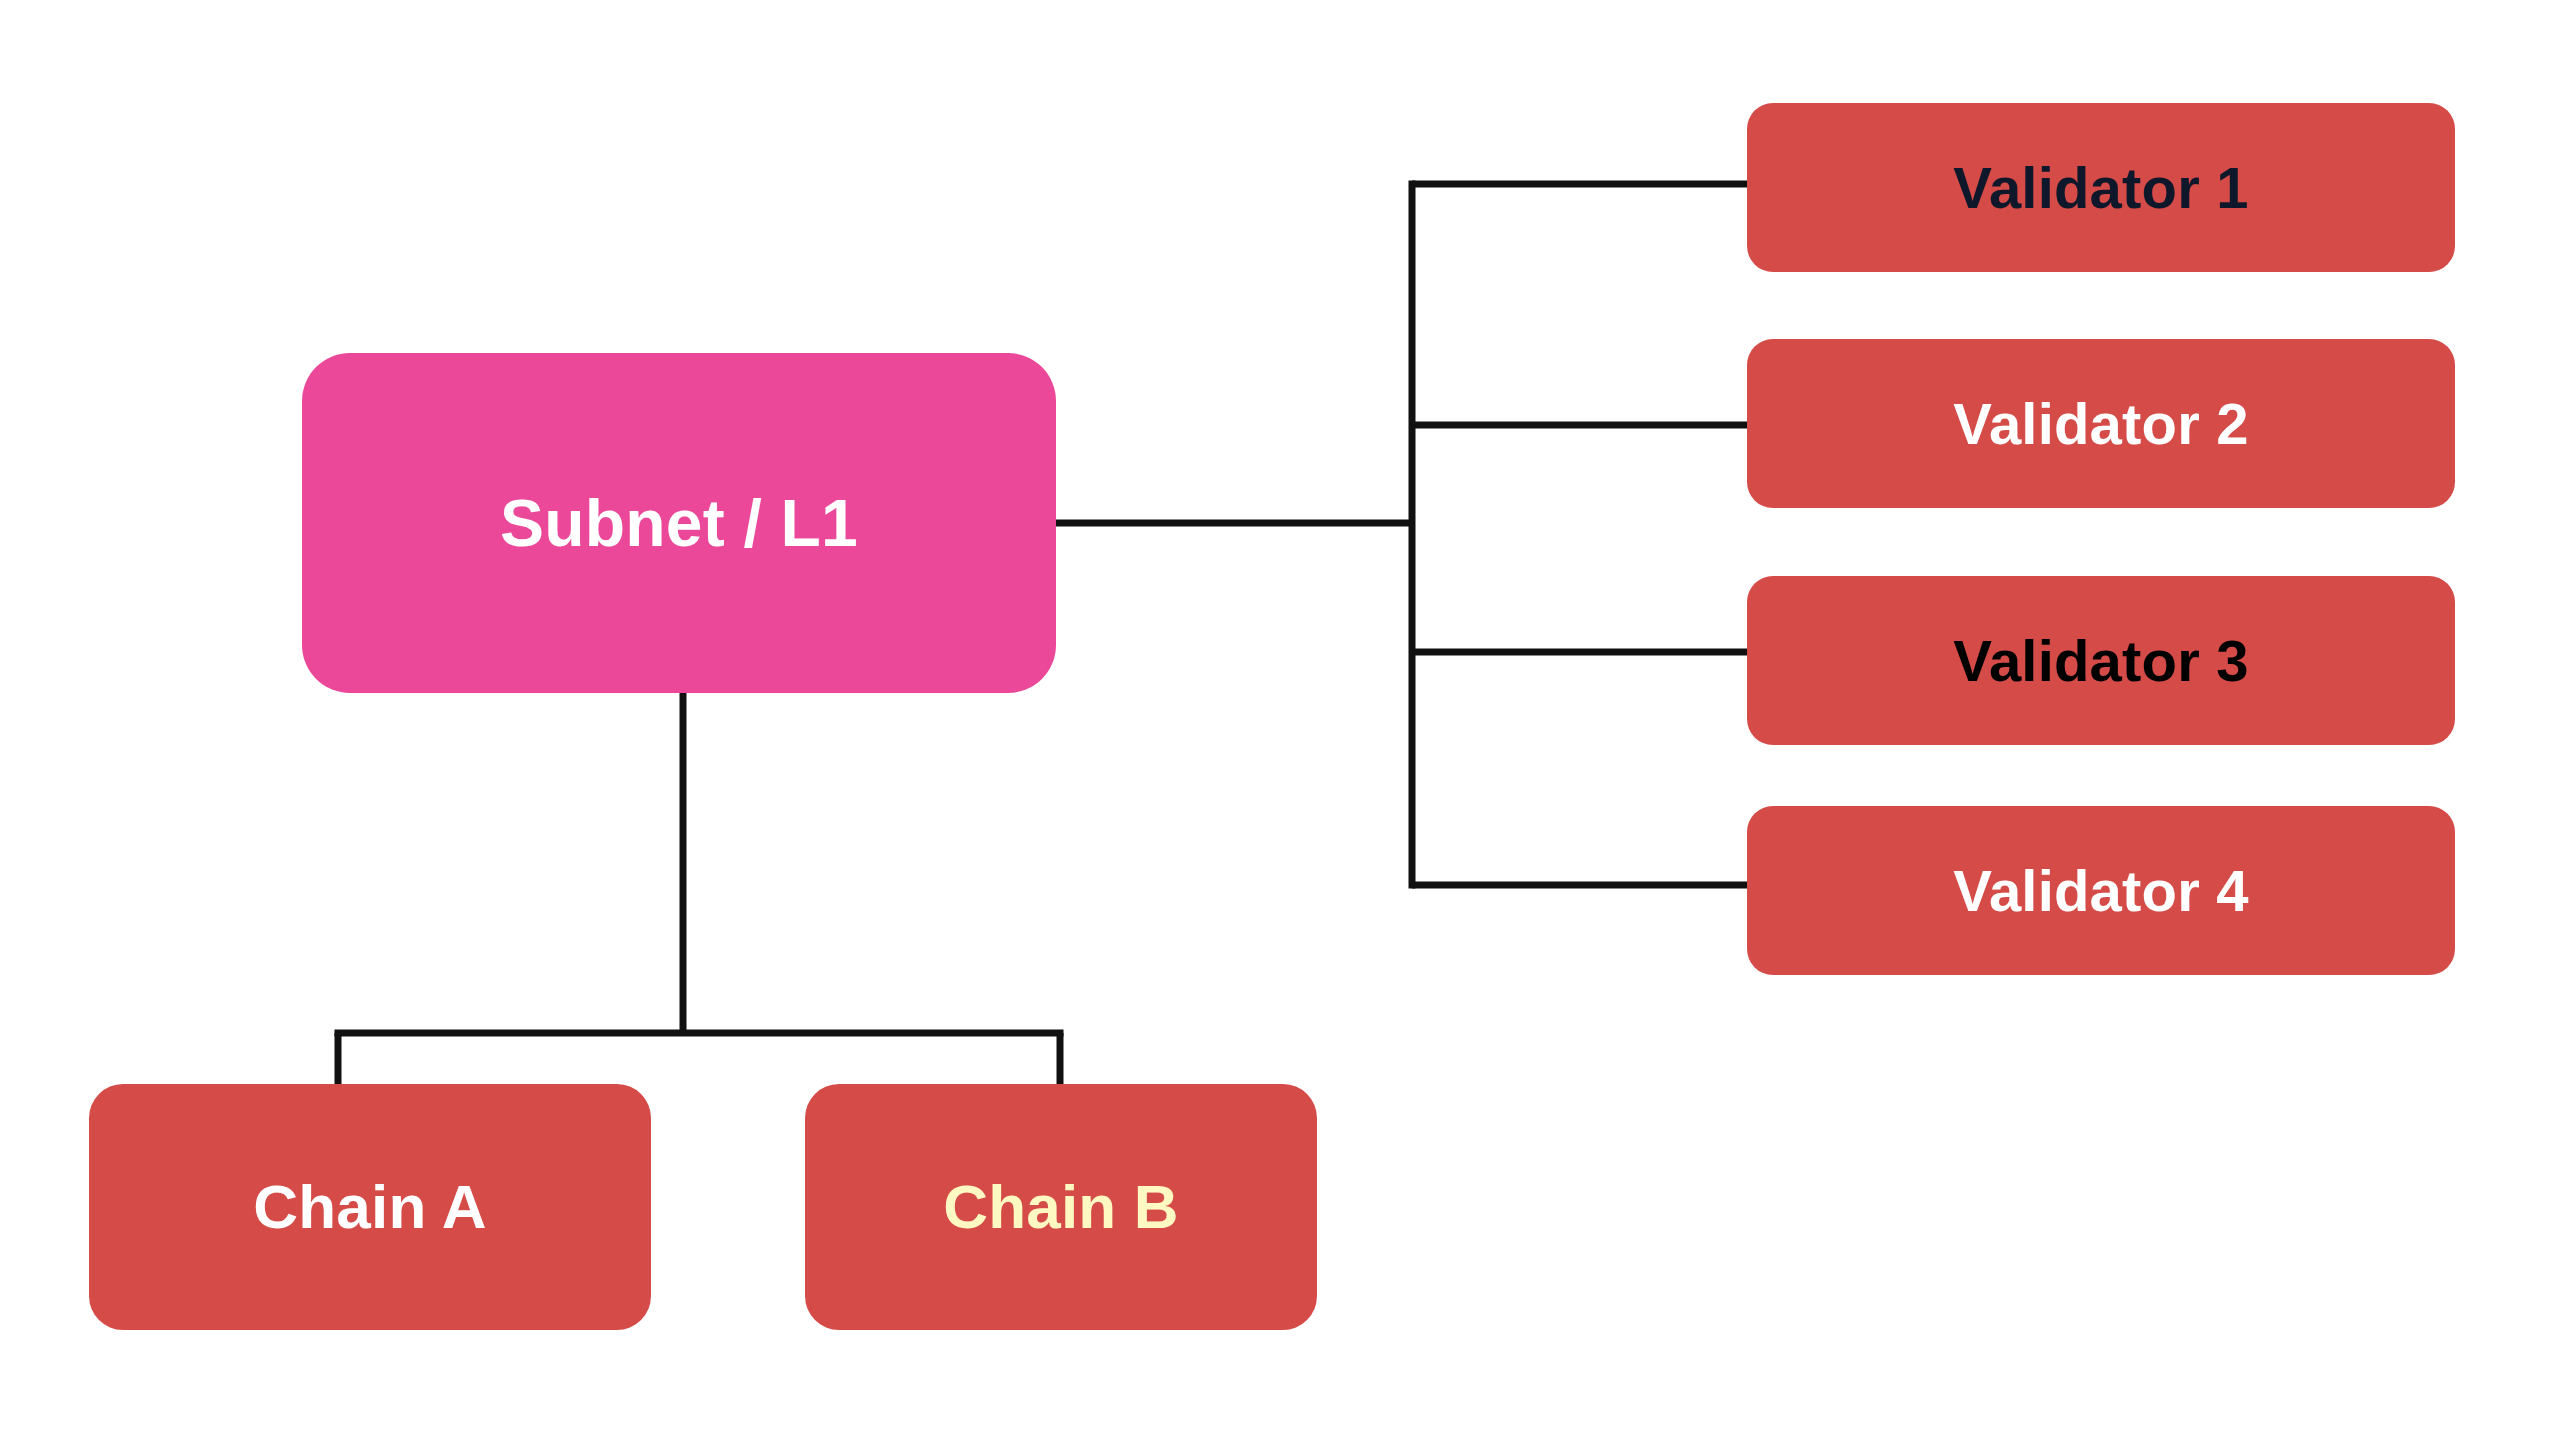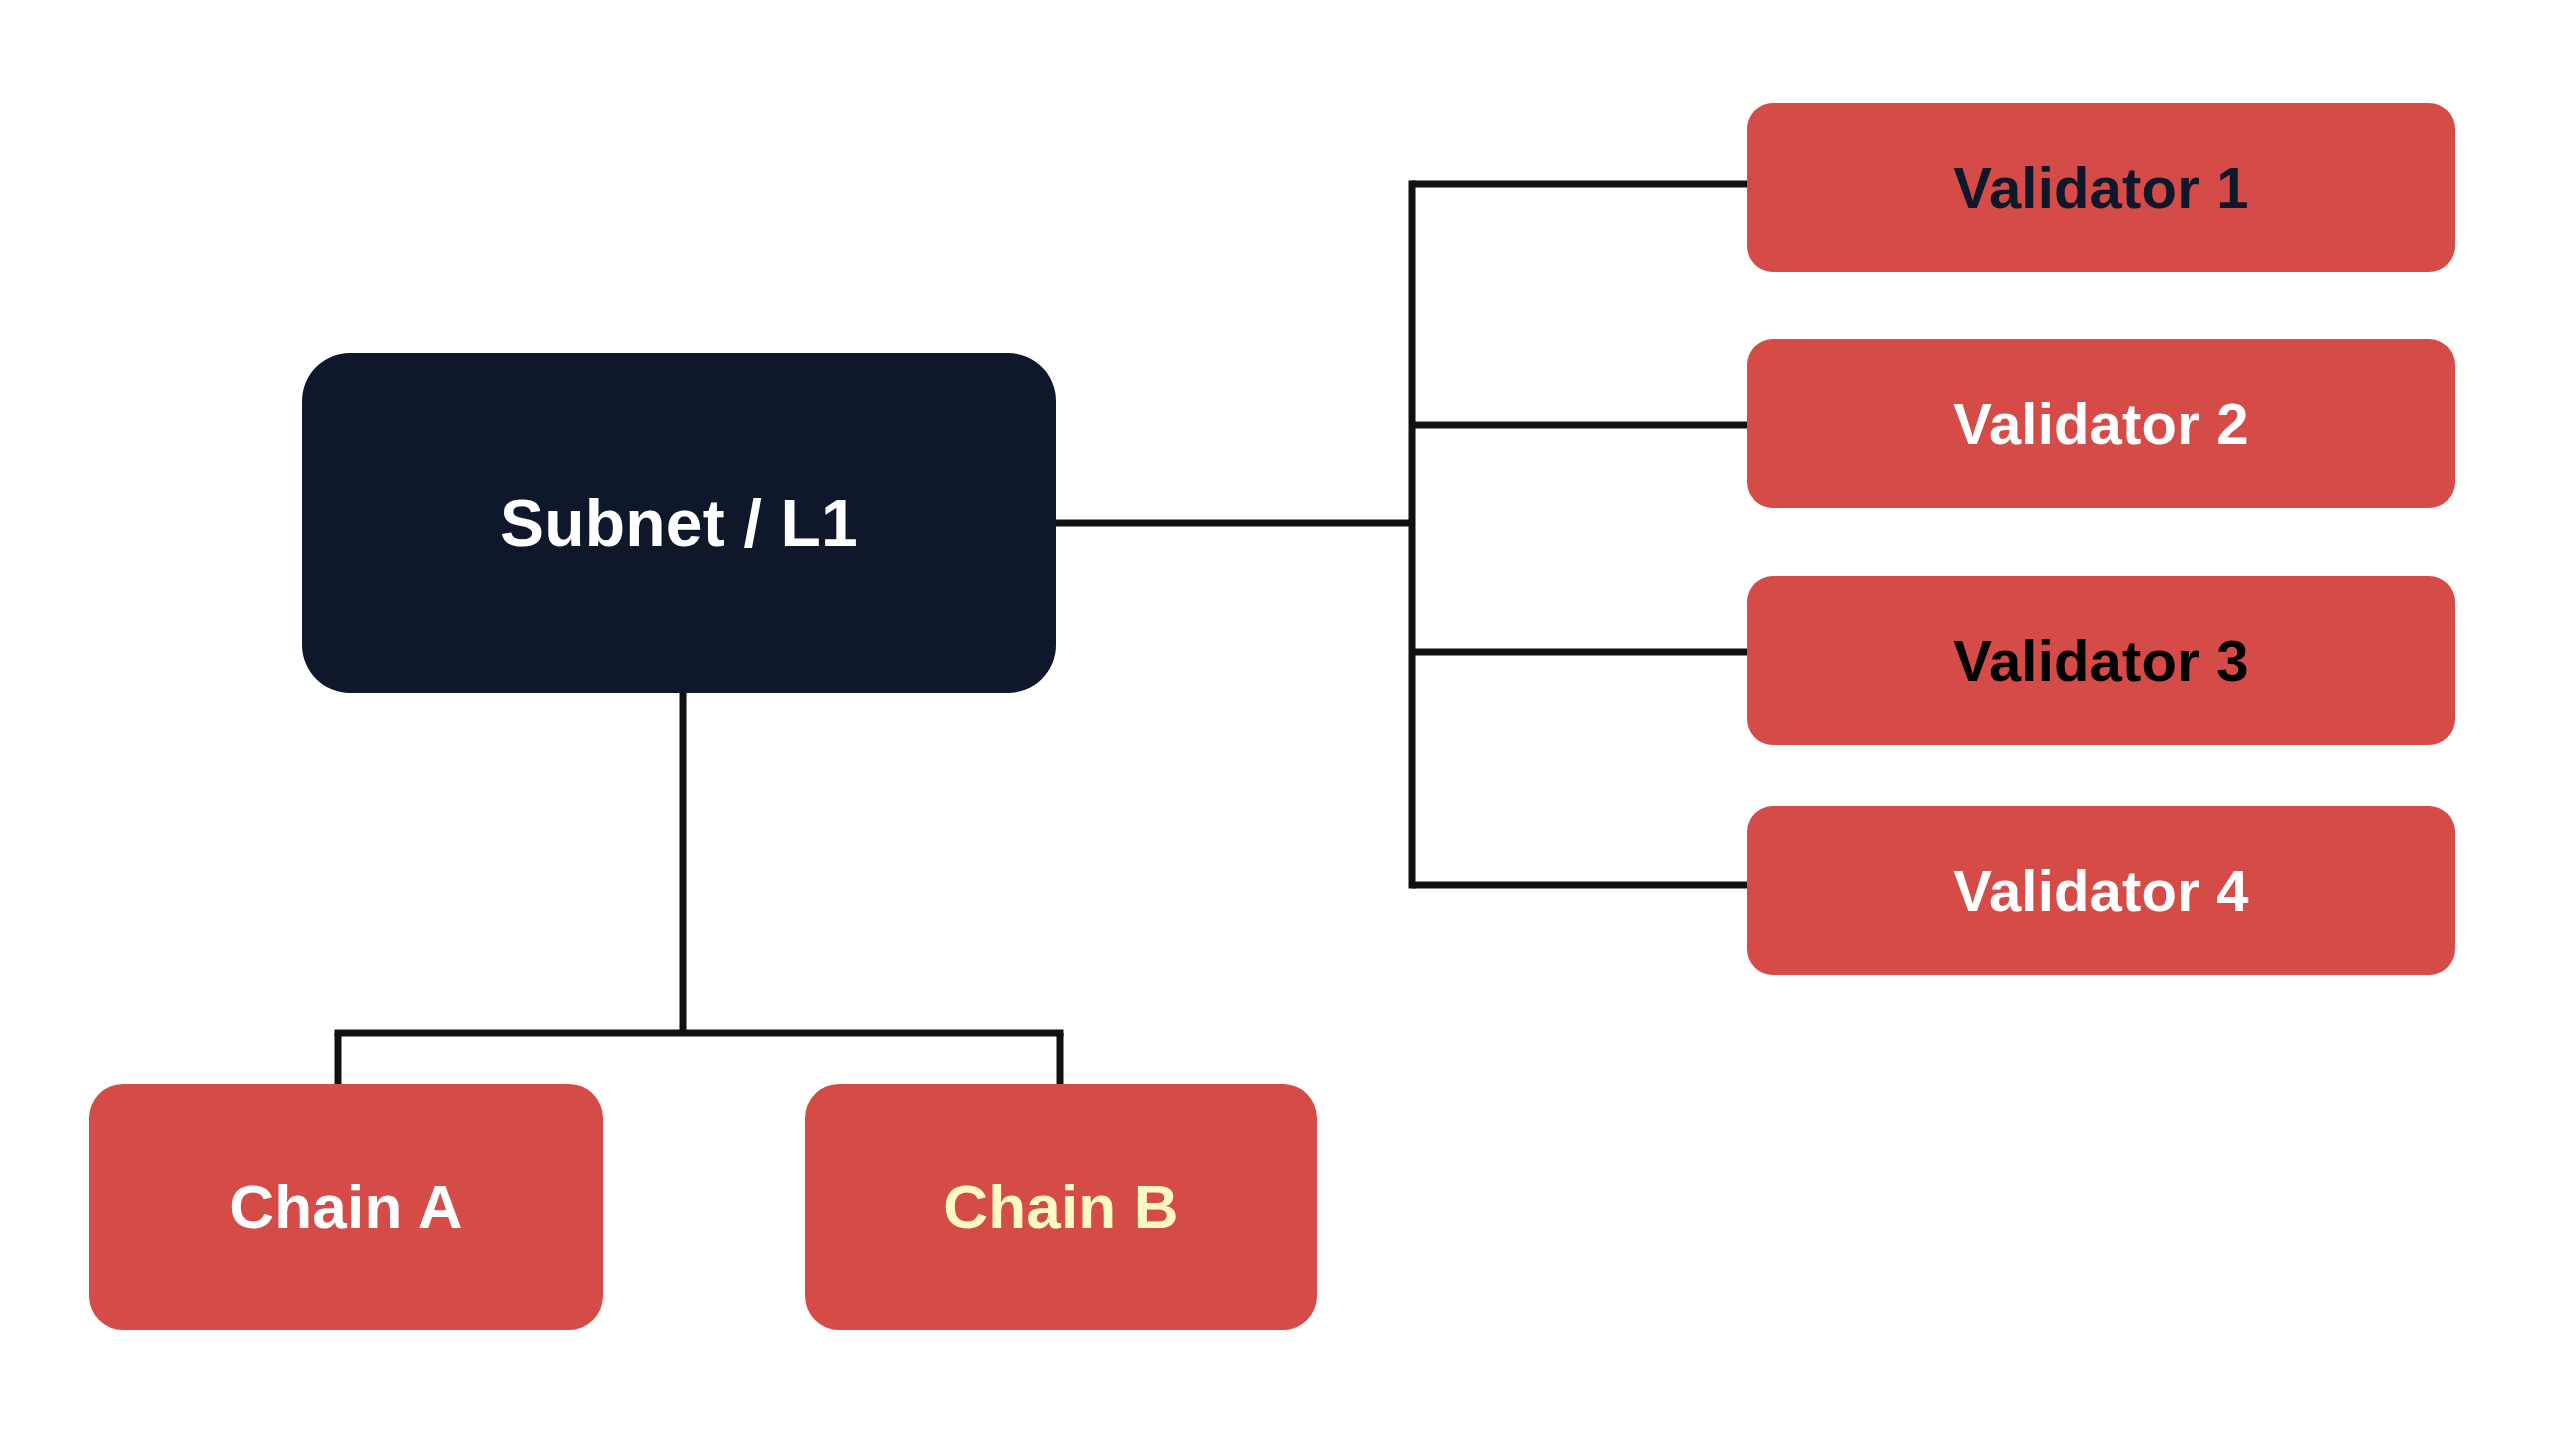--- a/index.html
+++ b/index.html
@@ -76,37 +76,37 @@
         <line x1="1412" y1="425" x2="1749" y2="425"></line>
         <line x1="1412" y1="652" x2="1749" y2="652"></line>
         <line x1="1412" y1="885" x2="1749" y2="885"></line>
         <line x1="683" y1="693" x2="683" y2="1033"></line>
         <line x1="334.5" y1="1033" x2="1063.5" y2="1033"></line>
         <line x1="338" y1="1033" x2="338" y2="1086"></line>
         <line x1="1060" y1="1033" x2="1060" y2="1086"></line>
       </g>
   </svg>
 
-  <div class="node node--root" style="left: 302px; top: 353px; width: 754px; height: 340px; background: #0f172a; color: rgb(255, 255, 255);">
+  <div class="node node--root" style="left: 302px; top: 353px; width: 754px; height: 340px; background: #ec4899; color: rgb(255, 255, 255);">
     <span class="node-label">Subnet / L1</span>
   </div>
 
   <div class="node node--leaf" style="left: 1747px; top: 103px; width: 708px; height: 169px; background: rgb(213, 75, 71); color: #0f172a;">
     <span class="node-label">Validator 1</span>
   </div>
   <div class="node node--leaf" style="left: 1747px; top: 339px; width: 708px; height: 169px; background: rgb(213, 75, 71); color: rgb(255, 255, 255); justify-content: center;">
     <span class="node-label">Validator 2</span>
   </div>
   <div class="node node--leaf" style="left: 1747px; top: 576px; width: 708px; height: 169px; background: rgb(213, 75, 71); color: #000000;">
     <span class="node-label">Validator 3</span>
   </div>
   <div class="node node--leaf" style="left: 1747px; top: 806px; width: 708px; height: 169px; background: rgb(213, 75, 71); color: rgb(255, 255, 255);">
     <span class="node-label">Validator 4</span>
   </div>
 
-  <div class="node node--chain" style="left: 89px; top: 1084px; width: 514px; height: 246px; background: rgb(213, 75, 71); color: rgb(255, 255, 255);">
+  <div class="node node--chain" style="left: 89px; top: 1084px; width: 562px; height: 246px; background: rgb(213, 75, 71); color: rgb(255, 255, 255);">
     <span class="node-label">Chain A</span>
   </div>
   <div class="node node--chain" style="left: 805px; top: 1084px; width: 512px; height: 246px; background: rgb(213, 75, 71); color: #fef9c3;">
     <span class="node-label">Chain B</span>
   </div>
 
 </div>
 
 </body></html>

